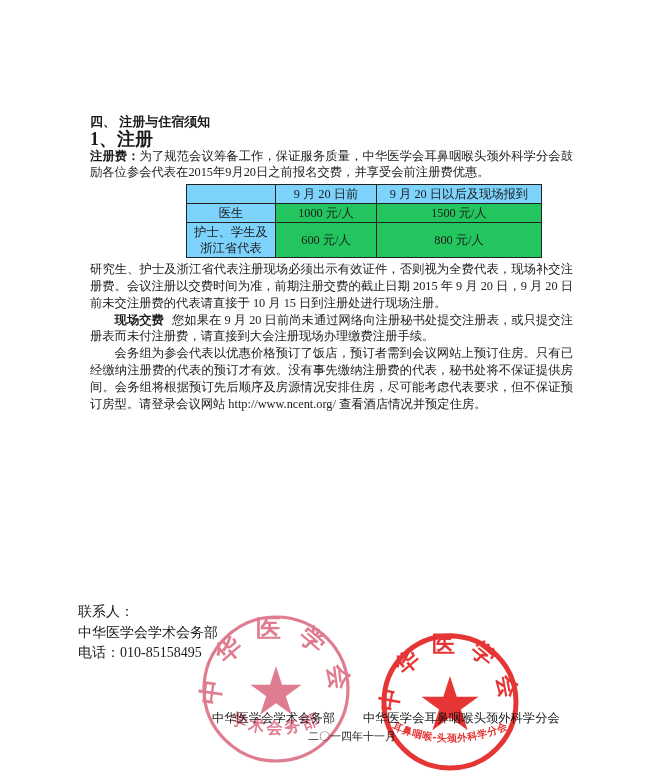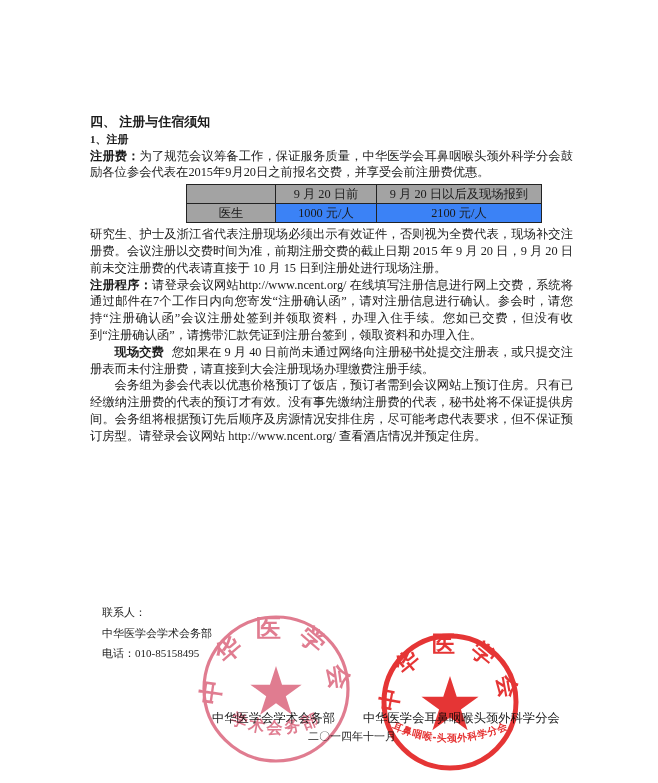--- a/index.html
+++ b/index.html
@@ -6,40 +6,40 @@
   body{
     width:658px;height:783px;position:relative;background:#ffffff;
     font-family:"Liberation Serif","DejaVu Serif",serif;
     color:#1b1b1b;overflow:hidden;
   }
   .content{
     position:absolute;left:90px;top:82px;width:483px;
     font-size:12.3px;line-height:16.8px;text-align:justify;margin-top:32px;
   }
   .h-main{font-weight:bold;font-size:13px;}
-  .h-sub{font-weight:bold;font-size:11px;}
+  .h-sub{font-weight:bold;font-size:18px;}
   p{margin:0;}
   .lbl{font-weight:bold;font-family:Liberation Serif, serif;}
   .indent{text-indent:2em;}
   .lbl-gap{margin-right:8px;}
   table.fee{
     border-collapse:collapse;margin:3px 0 3px 96px;
     font-size:12.3px;line-height:16px;
   }
   table.fee td{
     border:1px solid #222;text-align:center;vertical-align:middle;
-    padding:1px 7px;background:#3b82f6;
+    padding:1px 7px;background:#22c55e;
   }
-  table.fee td.shade{background:#a3a3a3;}
+  table.fee td.shade{background:#7dd3fc;}
   table.fee td.cat{width:74px;}
   table.fee td.early{width:86px;}
   table.fee td.late{width:150px;}
   .contact{
-    position:absolute;left:102px;top:602px;
-    font-size:11px;line-height:20.5px;
+    position:absolute;left:78px;top:602px;
+    font-size:14px;line-height:20.5px;
   }
   .sig-line{
     position:absolute;left:212px;top:710px;width:420px;
     font-size:12.3px;white-space:nowrap;
   }
   .sig-line .gap{display:inline-block;width:28px;}
   .date-line{
     position:absolute;left:308px;top:729px;font-size:11px;white-space:nowrap;
   }
   .seal{position:absolute;mix-blend-mode:multiply;pointer-events:none;}
@@ -58,32 +58,36 @@
   <table class="fee">
     <tbody>
         <tr>
       <td class="shade cat"></td>
       <td class="shade early">9 月 20 日前</td>
       <td class="shade late">9 月 20 日以后及现场报到</td>
     </tr>
     <tr>
       <td class="shade cat">医生</td>
       <td class="early">1000 元/人</td>
-      <td class="late">2100 元/人</td>
+      <td class="late">1500 元/人</td>
+    </tr>
+    <tr>
+      <td class="shade cat">护士、学生及浙江省代表</td>
+      <td class="early">600 元/人</td>
+      <td class="late">800 元/人</td>
     </tr>
   </tbody>
     </table>
 
   <p>研究生、护士及浙江省代表注册现场必须出示有效证件，否则视为全费代表，现场补交注册费。会议注册以交费时间为准，前期注册交费的截止日期 2015 年 9 月 20 日，9 月 20 日前未交注册费的代表请直接于 10 月 15 日到注册处进行现场注册。</p>
 
-  <p><span class="lbl">注册程序：</span><span>请登录会议网站http://www.ncent.org/ 在线填写注册信息进行网上交费，系统将通过邮件在7个工作日内向您寄发“注册确认函”，请对注册信息进行确认。参会时，请您持“注册确认函”会议注册处签到并领取资料，办理入住手续。您如已交费，但没有收到“注册确认函”，请携带汇款凭证到注册台签到，领取资料和办理入住。</span></p>
 
 
 
-  <p class="indent"><span class="lbl lbl-gap">现场交费</span><span>您如果在 9 月 40 日前尚未通过网络向注册秘书处提交注册表，或只提交注册表而未付注册费，请直接到大会注册现场办理缴费注册手续。</span></p>
+  <p class="indent"><span class="lbl lbl-gap">现场交费</span><span>您如果在 9 月 20 日前尚未通过网络向注册秘书处提交注册表，或只提交注册表而未付注册费，请直接到大会注册现场办理缴费注册手续。</span></p>
 
 
   <p class="indent">会务组为参会代表以优惠价格预订了饭店，预订者需到会议网站上预订住房。只有已经缴纳注册费的代表的预订才有效。没有事先缴纳注册费的代表，秘书处将不保证提供房间。会务组将根据预订先后顺序及房源情况安排住房，尽可能考虑代表要求，但不保证预订房型。请登录会议网站 http://www.ncent.org/ 查看酒店情况并预定住房。</p>
 
 </div>
 
 <div class="contact">
   <div>联系人：</div>
   <div>中华医学会学术会务部</div>
   <div><span>电话：</span><span>010-85158495</span></div>

